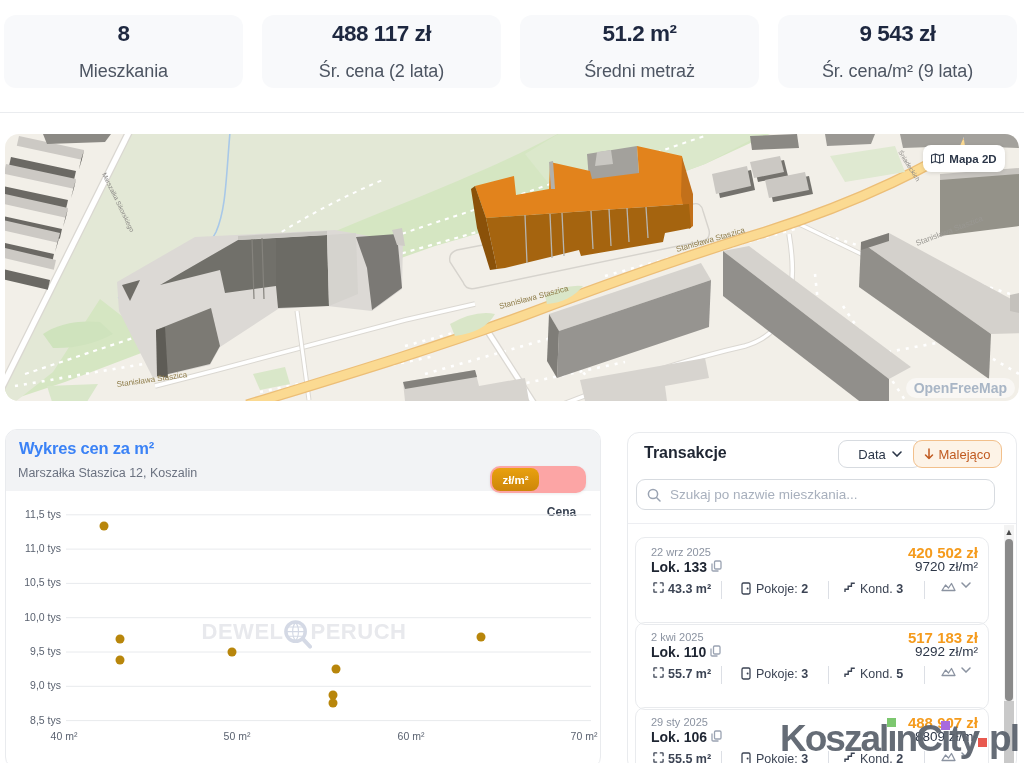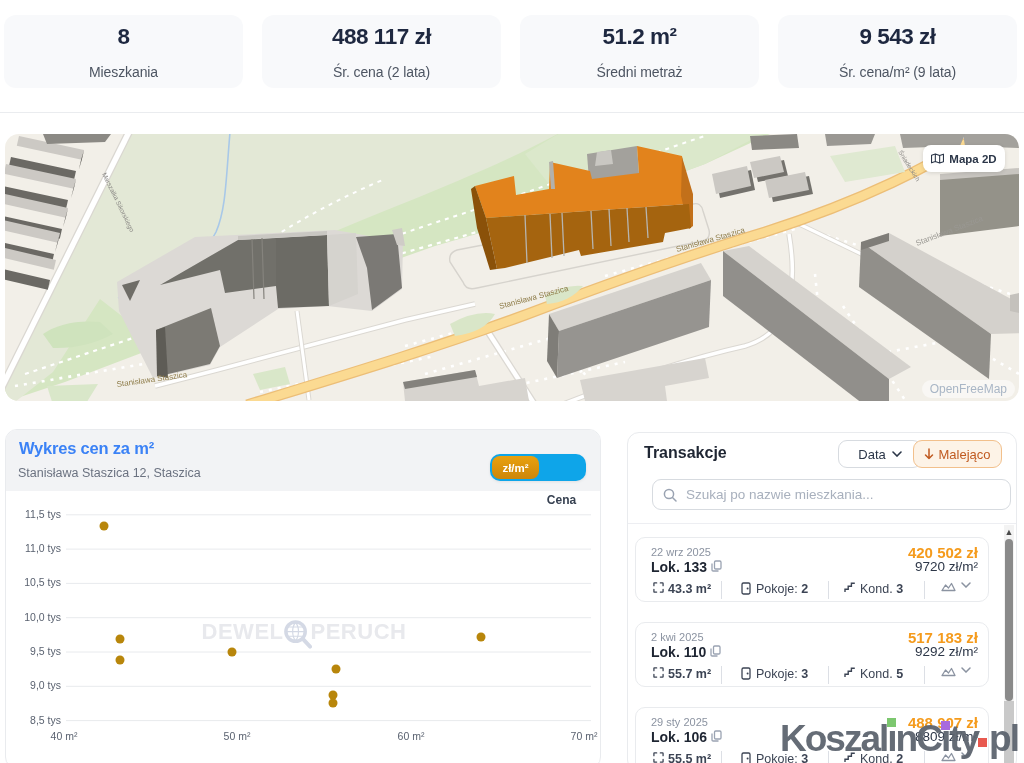--- a/index.html
+++ b/index.html
@@ -4,64 +4,64 @@
 <style>
   * { margin:0; padding:0; box-sizing:border-box; }
   html,body { width:1024px; height:763px; overflow:hidden; background:#fff;
     font-family:"Liberation Sans", sans-serif; position:relative; }
   .abs { position:absolute; }
 
   
   .stat { position:absolute; top:15px; height:73px; background:#f8f9fb; border-radius:12px;
     display:flex; flex-direction:column; align-items:center; justify-content:center; }
   .stat b { font-size:22.5px; color:#1e2840; letter-spacing:-0.5px; }
-  .stat span { font-size:14px; color:#4d5562; margin-top:14px; letter-spacing:-0.1px; }
+  .stat span { font-size:18px; color:#4d5562; margin-top:14px; letter-spacing:-0.1px; }
 
   .divider-top { position:absolute; left:0; top:112px; width:1024px; height:1px; background:#eaecef; }
 
   
   #map { position:absolute; left:5px; top:134px; width:1014px; height:267px;
     border-radius:14px; overflow:hidden; background:#f2efe8; }
   #map > svg { position:absolute; left:0; top:0; }
   .map2d { position:absolute; left:918px; top:11px; width:82px; height:27px; background:#fff;
     border-radius:8px; box-shadow:0 1px 4px rgba(0,0,0,.12); display:flex; align-items:center;
     justify-content:center; gap:5px; font-size:11.5px; font-weight:bold; color:#2b3648; }
   .ofm { position:absolute; right:4px; bottom:3px; background:rgba(255,255,255,.5); border-radius:10px;
-    padding:2px 8px; font-size:12px; color:#a9b6c6; }
+    padding:2px 8px; font-size:14px; color:#a9b6c6;font-weight:bold; }
 
   
   #chart { position:absolute; left:5px; top:429px; width:596px; height:340px; background:#fff;
     border:1px solid #e9ebee; border-radius:12px; overflow:hidden; }
   #chart .hdr { position:absolute; left:0; top:0; width:100%; height:61px; background:#f2f3f5; }
   #chart h1 { position:absolute; left:13px; top:9px; font-size:16.5px; color:#3b82f6; letter-spacing:-0.2px; }
   #chart .sub { position:absolute; left:12px; top:36px; font-size:12.5px; color:#6b7280; }
-  .toggle { position:absolute; left:484px; top:24px; width:96px; height:27px; background:#0ea5e9;
+  .toggle { position:absolute; left:484px; top:36px; width:96px; height:27px; background:#fca5a5;
     border-radius:10px; box-shadow:0 1px 3px rgba(0,0,0,.08); display:flex; padding:2px; }
   .toggle .on { width:47px; border-radius:8px; background:linear-gradient(#e9a10f,#cd8609);
     color:#fff; font-size:11.5px; font-weight:bold; display:flex; align-items:center; justify-content:center; }
   .toggle .off { width:45px; color:#374151; font-size:12px; font-weight:bold; display:flex; align-items:center; justify-content:center;margin-top:44px; }
   .wmark { position:absolute; left:0; top:186px; width:596px; text-align:center;
     font-size:22px; font-weight:bold; color:#e8e9ed; letter-spacing:0.5px;
     display:flex; align-items:center; justify-content:center; }
 
   
   #trans { position:absolute; left:627px; top:432px; width:390px; height:340px; background:#fff;
     border:1px solid #e9ebee; border-radius:12px; }
   #trans h1 { position:absolute; left:16px; top:11px; font-size:16px; color:#1f2633; }
   .btn-data { position:absolute; left:210px; top:7px; width:84px; height:28px; border:1px solid #d7dbe0;
     border-radius:9px; background:#fff; display:flex; align-items:center; justify-content:center; gap:6px;
     font-size:13px; color:#2b3648; }
   .btn-mal { position:absolute; left:285px; top:7px; width:89px; height:28px; border:1px solid #f2c08c;
     border-radius:9px; background:#fdf3e7; display:flex; align-items:center; justify-content:center; gap:4px;
     font-size:13px; color:#c05a21; }
-  .search { position:absolute; left:24px; top:46px; width:359px; height:31px; border:1px solid #d7dbe0;
+  .search { position:absolute; left:8px; top:46px; width:359px; height:31px; border:1px solid #d7dbe0;
     border-radius:9px; display:flex; align-items:center; padding-left:10px; gap:9px;
     font-size:13.5px; color:#a8b0bd; }
   .tdiv { position:absolute; left:0; top:90px; width:100%; height:1px; background:#edeef2; }
-  .item { position:absolute; left:7px; width:354px; height:65px; border:1px solid #e9ebee; border-radius:10px; }
+  .item { position:absolute; left:7px; width:354px; height:88px; border:1px solid #e9ebee; border-radius:10px; }
   .it-date { position:absolute; left:15px; top:8px; font-size:11px; color:#8b93a1; }
   .it-name { position:absolute; left:15px; top:21px; font-size:14px; font-weight:bold; color:#1e2532; }
   .it-price { position:absolute; right:10px; top:6px; font-size:15px; font-weight:bold; color:#f59b1c; }
   .it-pm { position:absolute; right:10px; top:21px; font-size:13.5px; color:#2d3748; }
   .ir { position:absolute; top:44px; height:16px; display:flex; align-items:flex-start;
     font-size:12.5px; color:#3c4454; white-space:nowrap; }
   .ir b { font-weight:bold; }
   .sepl { position:absolute; top:43px; width:1px; height:18px; background:#dcdfe5; }
 
   
@@ -238,21 +238,21 @@
     </svg>
     <div class="map2d"><svg width="13" height="11" viewBox="0 0 24 20">
         <path d="M1,4 L8,1.5 L16,4.5 L23,2 L23,16 L16,18.5 L8,15.5 L1,18 Z M8,1.5 L8,15.5 M16,4.5 L16,18.5" fill="none" stroke="#2b3648" stroke-width="2" stroke-linejoin="round"></path>
       </svg> Mapa 2D</div>
     <div class="ofm">OpenFreeMap</div>
   </div>
 
   <div id="chart">
     <div class="hdr"></div>
     <h1>Wykres cen za m²</h1>
-    <div class="sub">Stanisława Staszica 12, Staszica</div>
+    <div class="sub">Marszałka Staszica 12, Koszalin</div>
     <div class="toggle">
       <div class="on">zł/m²</div>
       <div class="off">Cena</div>
     </div>
     <div class="wmark">
       <span>DEWEL</span>
       <svg width="29" height="31" viewBox="0 0 30 32" style="margin:0 -1px 0 -1px; transform:translateY(3px);">
         <circle cx="13" cy="13" r="10" fill="none" stroke="#d4d9e5" stroke-width="3.6"></circle>
         <path d="M13,3.6 C9,8 9,18 13,22.4 M13,3.6 C17,8 17,18 13,22.4 M3.6,13 L22.4,13 M5,8.2 L21,8.2 M5,17.8 L21,17.8" stroke="#d4d9e5" stroke-width="1.2" fill="none"></path>
         <line x1="20.5" y1="20.5" x2="28" y2="28.5" stroke="#d4d9e5" stroke-width="4" stroke-linecap="round"></line>

